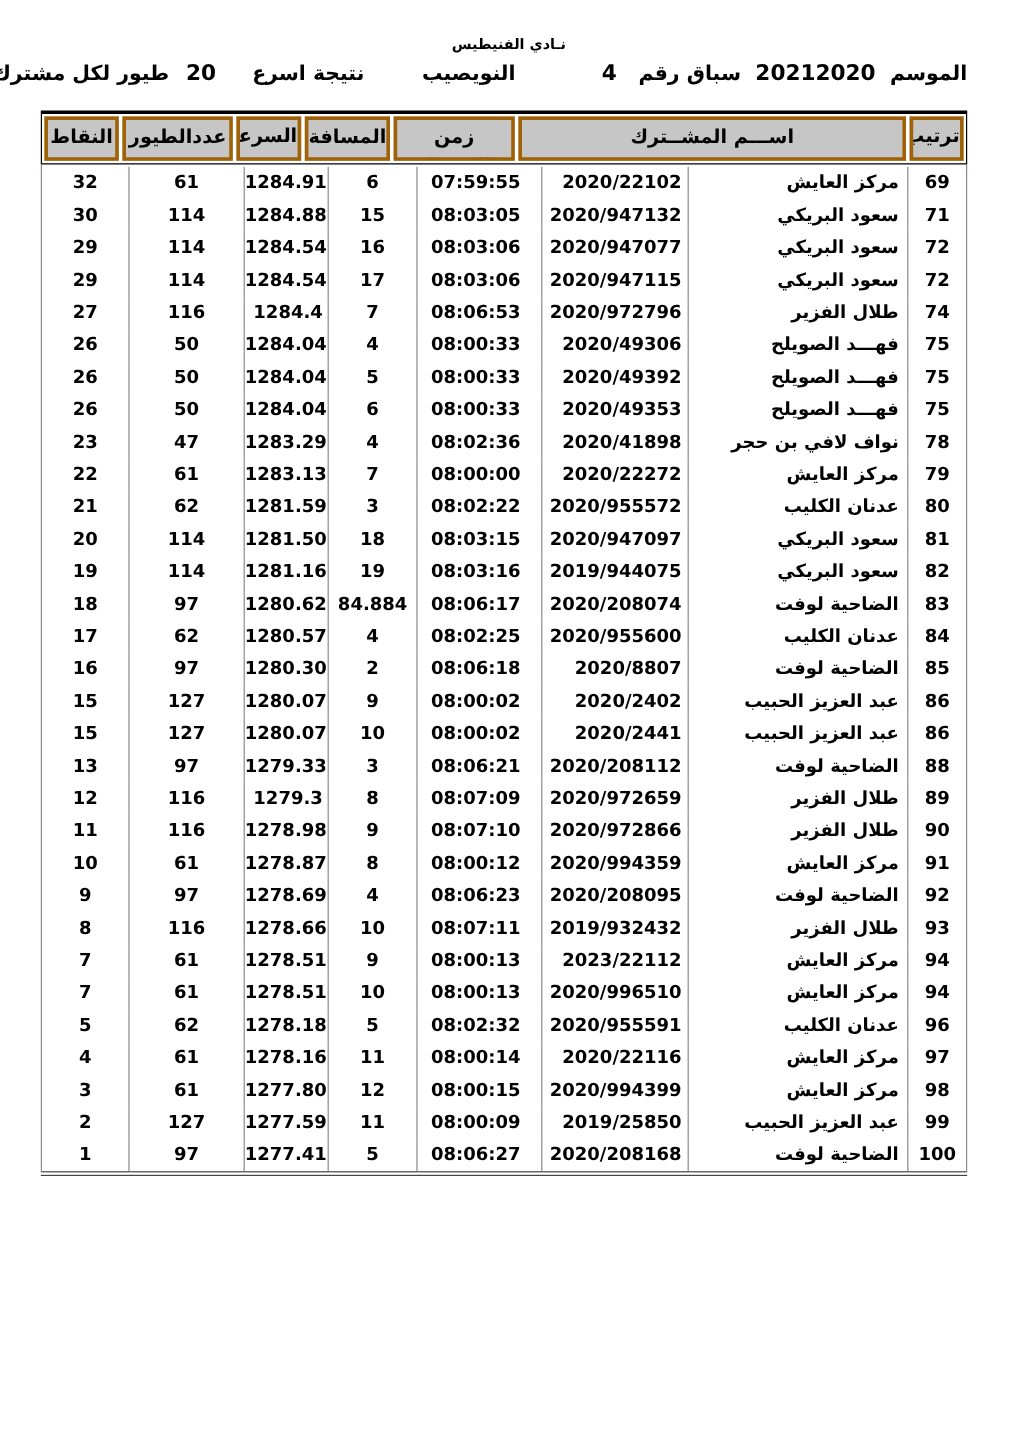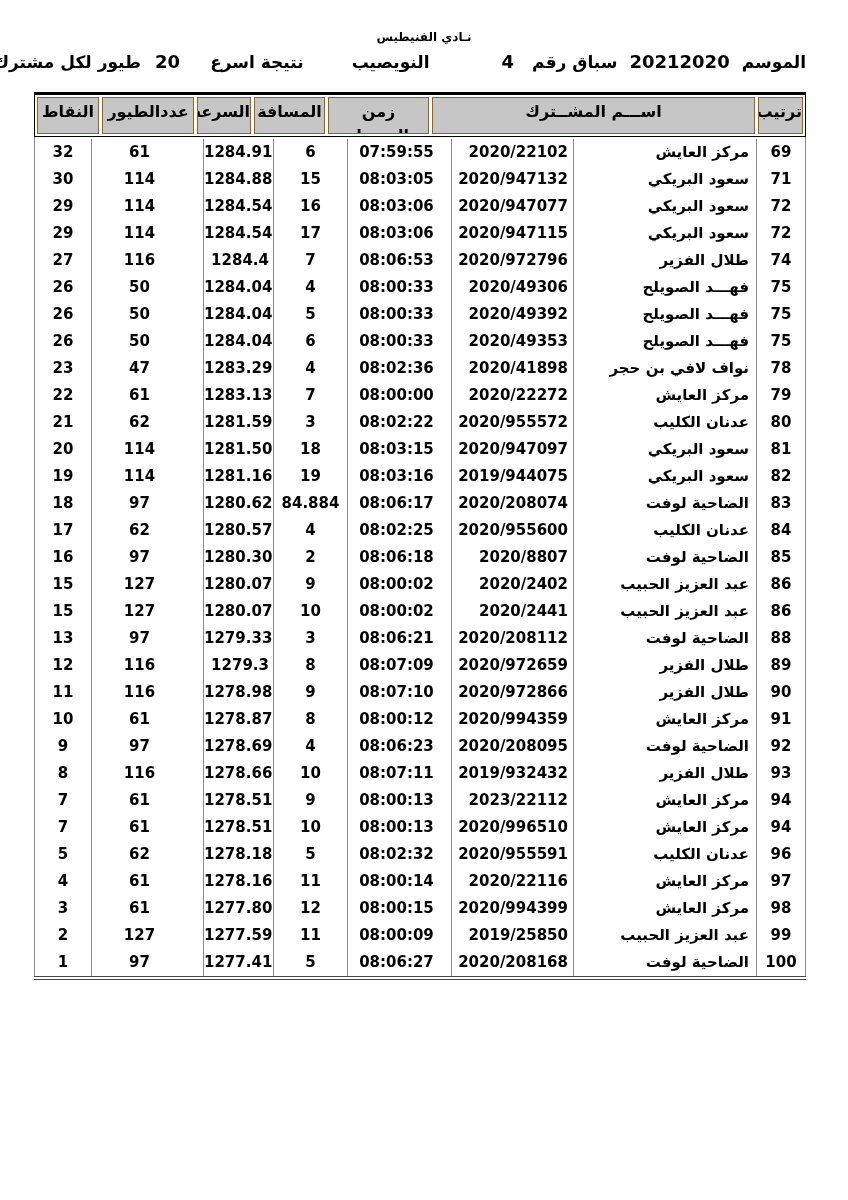--- a/index.html
+++ b/index.html
@@ -29,21 +29,21 @@
   .table-wrap{
     position:absolute;left:34px;top:92px;width:772px;
   }
   .thead{
     direction:rtl;display:flex;gap:3px;
     border:1px solid #000;border-top:3px solid #000;
     padding:2px;background:#fff;box-sizing:border-box;
   }
   .th{
     background:var(--header-cell-bg,#c6c6c6);
-    border:1px solid #a16207;
+    border:3px solid #a16207;
     height:37px;line-height:24px;padding-top:2px;
     text-align:center;font-size:16px;box-sizing:border-box;
     overflow:hidden;
   }
   .th-rank{width:45px;}
   .th-name{flex:1;}
   .th-ring{width:118px;}
   .th-arrival{width:101px;}
   .th-distance{width:71px;}
   .th-speed{width:54px;}
@@ -57,21 +57,21 @@
     border-bottom:1px solid #444;
     padding-top:2px;
   }
   .row{display:flex;height:27px;line-height:27px;font-size:15px;}
   .cell{box-sizing:border-box;overflow:hidden;white-space:nowrap;}
   .c-rank{width:49px;text-align:center;border-left:1px solid var(--grid-line,#8a8a8a);}
   .c-name{width:183px;text-align:right;padding-right:7px;border-left:1px solid var(--grid-line,#8a8a8a);font-size:15px;}
   .c-ring{width:122px;direction:ltr;text-align:right;padding-right:5px;border-left:1px solid var(--grid-line,#8a8a8a);}
   .c-arrival{width:104px;direction:ltr;text-align:center;padding-right:6px;border-left:1px solid var(--grid-line,#8a8a8a);}
   .c-distance{width:74px;direction:ltr;text-align:center;border-left:1px solid var(--grid-line,#8a8a8a);}
-  .c-speed{width:70px;direction:ltr;text-align:right;padding-right:4px;border-left:1px solid var(--grid-line,#8a8a8a);margin-left:16px;}
+  .c-speed{width:70px;direction:ltr;text-align:right;padding-right:4px;border-left:1px solid var(--grid-line,#8a8a8a);}
   .c-birds{width:96px;text-align:center;border-left:1px solid var(--grid-line,#8a8a8a);direction:ltr;}
   .c-points{flex:1;text-align:center;direction:ltr;}
   .bottom-rule{height:2px;border-bottom:1px solid #444;}
 </style>
 </head>
 <body>
 
 <div class="title">نـادي الفنيطيس</div>
 
 <div class="subtitle">

